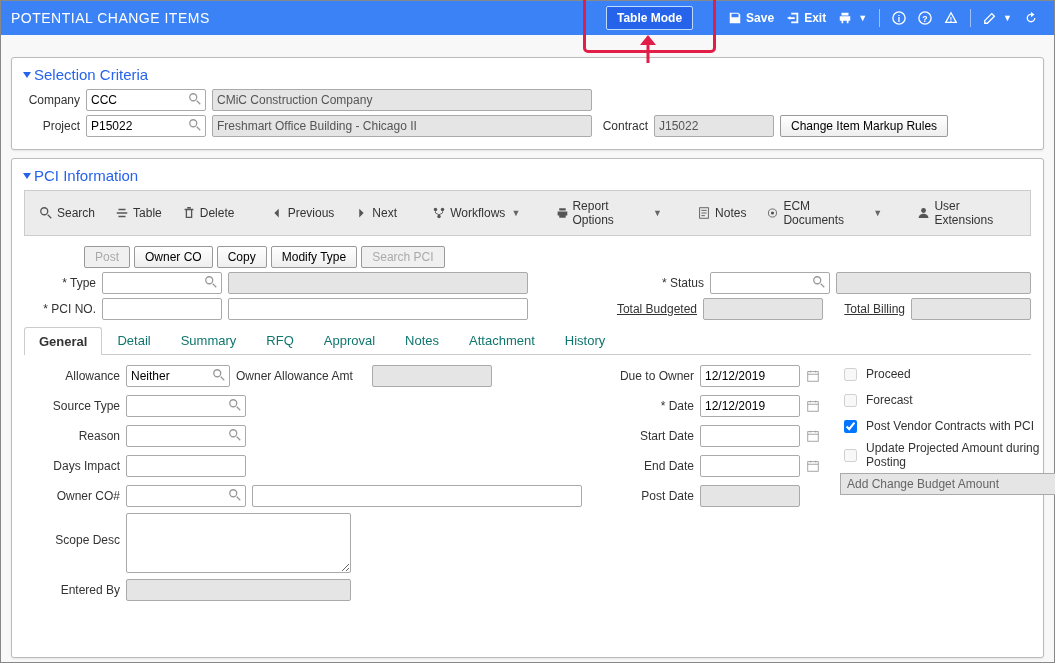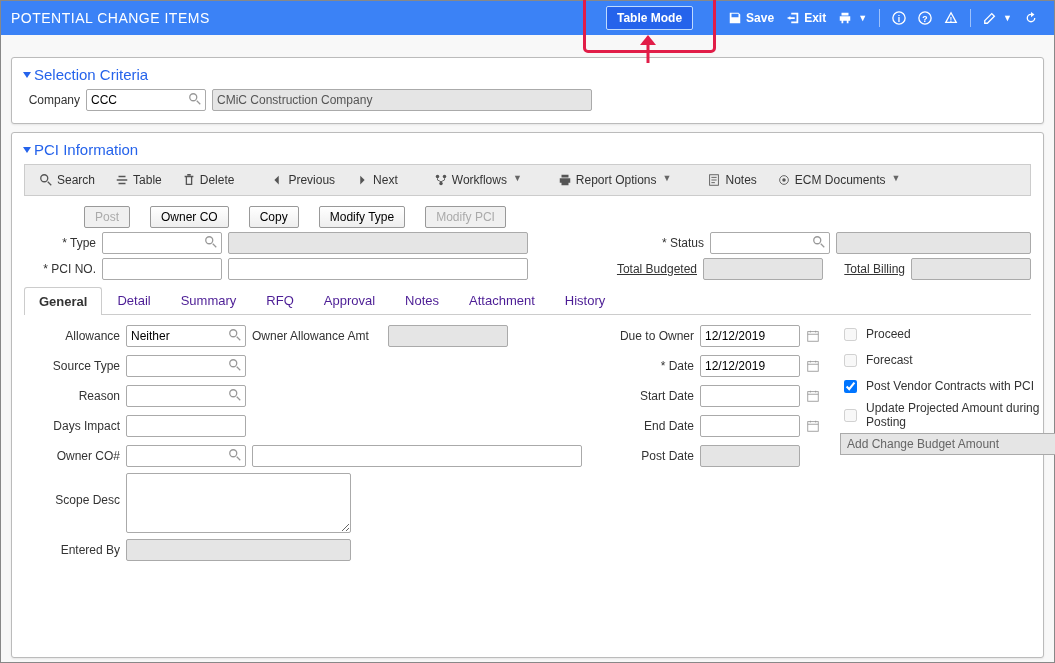--- a/index.html
+++ b/index.html
@@ -31,26 +31,26 @@
 .lbl.req::before { content:"* "; color:#333; }
 .fld { position:relative; display:inline-block; }
 .inp { height:22px; border:1px solid #aaa; background:#fff; padding:2px 4px; font-size:12px; border-radius:2px; }
 .inp.ro { background:#e5e5e5; color:#555; }
 .mag { position:absolute; right:4px; top:3px; width:14px; height:14px; opacity:0.6; cursor:pointer; }
 .btn { height:22px; border:1px solid #999; background:linear-gradient(#fff,#eee); padding:2px 10px; font-size:12px; border-radius:2px; cursor:pointer; }
 .btn.dis { color:#aaa; background:#f0f0f0; cursor:default; }
 
 
 .toolbar { background:#ececec; border:1px solid #ccc; display:flex; align-items:center; gap:4px; padding:4px 6px; margin:4px 0 10px; }
-.tbtn { display:inline-flex; align-items:flex-start; gap:4px; padding:4px 8px; font-size:12px; color:#333; cursor:pointer; border-radius:2px; }
+.tbtn { display:inline-flex; align-items:center; gap:4px; padding:4px 8px; font-size:12px; color:#333; cursor:pointer; border-radius:2px; }
 .dd { font-size:9px; color:#666; margin-left:2px; }
 
 
 .tabs { display:flex; border-bottom:1px solid #ccc; margin-top:6px; }
-.tab { padding:6px 14px; font-size:13px; color:#4c1d95; cursor:pointer; border:1px solid transparent; border-bottom:none; }
+.tab { padding:6px 14px; font-size:13px; color:#0f766e; cursor:pointer; border:1px solid transparent; border-bottom:none; }
 .tab.active { color:#333; font-weight:bold; border-color:#ccc; background:#fff; border-radius:3px 3px 0 0; position:relative; top:1px; }
 
 
 .form-area { display:flex; gap:20px; padding:8px 4px; }
 .col { display:flex; flex-direction:column; gap:4px; }
 .frow { display:flex; align-items:center; gap:6px; min-height:26px; }
 .frow .lbl { width:92px; }
 .date-inp { width:100px; }
 .cal { width:16px; height:16px; opacity:0.6; cursor:pointer; }
 textarea.inp { height:60px; resize:both; width:225px; }
@@ -138,20 +138,31 @@
       <span>Selection Criteria</span>
     </div>
     <div class="row">
       <span class="lbl" style="width:56px;">Company</span>
       <span class="fld"><input class="inp" style="width: 120px;" value="CCC"><svg class="mag i" viewBox="0 0 16 16">
             <circle cx="6" cy="6" r="4" fill="none" stroke="#555" stroke-width="1.5"></circle>
             <path d="M10 10l4 4" stroke="#555" stroke-width="1.5"></path>
           </svg></span>
       <input class="inp ro" style="width: 380px;" readonly="" value="CMiC Construction Company">
     </div>
+    <div class="row">
+      <span class="lbl" style="width:56px;">Project</span>
+      <span class="fld"><input class="inp" style="width: 120px;" value="P15022"><svg class="mag i" viewBox="0 0 16 16">
+            <circle cx="6" cy="6" r="4" fill="none" stroke="#555" stroke-width="1.5"></circle>
+            <path d="M10 10l4 4" stroke="#555" stroke-width="1.5"></path>
+          </svg></span>
+      <input class="inp ro" style="width: 380px;" readonly="" value="Freshmart Office Building - Chicago II">
+      <span class="lbl" style="width:50px;">Contract</span>
+      <input class="inp ro" style="width: 120px;" readonly="" value="J15022">
+      <button class="btn">Change Item Markup Rules</button>
+    </div>
   </div>
 
   <div class="panel" style="flex:1;">
     <div class="panel-title">
       <span class="tri"></span>
       <span>PCI Information</span>
     </div>
 
     <div class="toolbar">
       <span class="tbtn">
@@ -215,28 +226,35 @@
         </span>
       <span class="tbtn">
           <svg class="i" viewBox="0 0 16 16">
             <circle cx="8" cy="8" r="5" fill="none" stroke="#555"></circle>
             <circle cx="8" cy="8" r="2" fill="#555"></circle>
           </svg>
           <span>ECM Documents</span>
           <span class="dd">▼</span>
         </span>
       <span style="width:12px;"></span>
-    </div>
-
-    <div class="row" style="margin-left:60px; gap:20px;">
+      <span class="tbtn">
+          <svg class="i" viewBox="0 0 16 16">
+            <circle cx="8" cy="5" r="3" fill="#555"></circle>
+            <path d="M2 14c0-3 3-5 6-5s6 2 6 5" fill="#555"></path>
+          </svg>
+          <span>User Extensions</span>
+        </span>
+    </div>
+
+    <div class="row" style="margin-left:60px; gap:4px;">
       <button class="btn dis">Post</button>
       <button class="btn">Owner CO</button>
       <button class="btn">Copy</button>
       <button class="btn">Modify Type</button>
-      <button class="btn dis">Modify PCI</button>
+      <button class="btn dis">Search PCI</button>
     </div>
 
     <div class="row">
       <span class="lbl req" style="width:72px;">Type</span>
       <span class="fld"><input class="inp" style="width: 120px;"><svg class="mag i" viewBox="0 0 16 16">
             <circle cx="6" cy="6" r="4" fill="none" stroke="#555" stroke-width="1.5"></circle>
             <path d="M10 10l4 4" stroke="#555" stroke-width="1.5"></path>
           </svg></span>
       <input class="inp ro" style="width: 300px;" readonly="">
       <span style="flex:1;"></span>
@@ -268,21 +286,21 @@
       <div class="tab">Notes</div>
       <div class="tab">Attachment</div>
       <div class="tab">History</div>
     </div>
 
     <div class="form-area">
 
       <div class="col">
         <div class="frow">
           <span class="lbl">Allowance</span>
-          <span class="fld"><input class="inp" style="width: 120px;" value="Neither"><svg class="mag i" viewBox="0 0 16 16">
+          <span class="fld"><input class="inp" style="width: 104px;" value="Neither"><svg class="mag i" viewBox="0 0 16 16">
                 <circle cx="6" cy="6" r="4" fill="none" stroke="#555" stroke-width="1.5"></circle>
                 <path d="M10 10l4 4" stroke="#555" stroke-width="1.5"></path>
               </svg></span>
           <span class="lbl" style="width:130px; text-align:left;">Owner Allowance Amt</span>
           <input class="inp ro" style="width: 120px;" readonly="">
         </div>
         <div class="frow">
           <span class="lbl">Source Type</span>
           <span class="fld"><input class="inp" style="width: 120px;"><svg class="mag i" viewBox="0 0 16 16">
                 <circle cx="6" cy="6" r="4" fill="none" stroke="#555" stroke-width="1.5"></circle>

